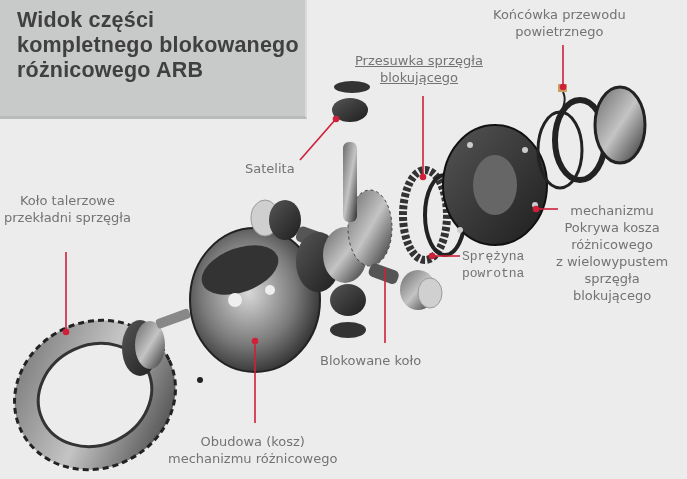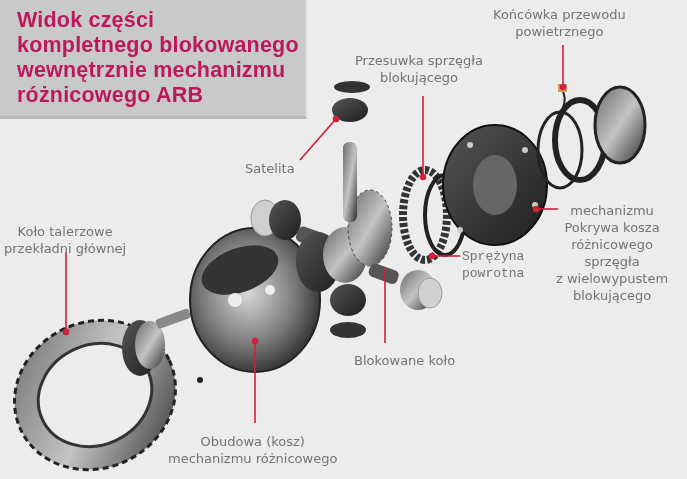--- a/index.html
+++ b/index.html
@@ -9,37 +9,36 @@
     font-family: "DejaVu Sans", "Liberation Sans", sans-serif;
     color: #222;
   }
   .title-box {
     position: absolute; left: 0; top: 0; width: 305px; height: 116px;
     background: #c8c9c9; border-right: 2px solid #dadada; border-bottom: 3px solid #b9baba;
   }
   .title-box .t {
     position: absolute; left: 17px; top: 8px; width: 290px;
     font-family: "Liberation Sans", sans-serif; font-weight: bold;
-    font-size: 21.5px; line-height: 25px; color: #be185d; letter-spacing: 0.2px;
+    font-size: 21.5px; line-height: 25px; color: #404040; letter-spacing: 0.2px;
   }
   .lbl {
     position: absolute; font-size: 13px; line-height: 17px; text-align: center; color: #737373;
     font-family: "DejaVu Sans", sans-serif; white-space: nowrap;
   }
   .lbl div { display: block; }
   svg.art { position: absolute; left: 0; top: 0; }
 </style>
 </head>
 <body>
 
 <div class="title-box">
   <div class="t">
     <div>Widok części</div>
     <div>kompletnego blokowanego</div>
-    <div>wewnętrznie mechanizmu</div>
     <div>różnicowego ARB</div>
   </div>
 </div>
 
 <svg class="art" width="687" height="479" viewBox="0 0 687 479">
   <defs>
     <linearGradient id="met" x1="0" y1="0" x2="1" y2="1">
       <stop offset="0" stop-color="#6a6a6a"></stop>
         <stop offset="0.5" stop-color="#c4c4c4"></stop>
         <stop offset="1" stop-color="#2e2e2e"></stop>
@@ -132,42 +131,42 @@
     <line x1="385" y1="268" x2="385" y2="343"></line>
     <line x1="255" y1="342" x2="255" y2="423"></line>
       <circle cx="255" cy="341" r="2.5"></circle>
   </g>
 </svg>
 
 <div class="lbl" style="left:493px;top:6px;">
   <div>Końcówka przewodu</div>
   <div>powietrznego</div>
 </div>
-<div class="lbl" style="left:355px;top:52px;">
+<div class="lbl" style="left:355px;top:52px;text-decoration:underline;">
   <div>Przesuwka sprzęgła</div>
   <div>blokującego</div>
 </div>
 <div class="lbl" style="left:245px;top:160px;">
   <div>Satelita</div>
 </div>
-<div class="lbl" style="left:4px;top:223px;">
+<div class="lbl" style="left:4px;top:192px;">
   <div>Koło talerzowe</div>
-  <div>przekładni głównej</div>
+  <div>przekładni sprzęgła</div>
 </div>
 <div class="lbl" style="left:556px;top:202px;">
   <div>mechanizmu</div>
   <div>Pokrywa kosza</div>
   <div>różnicowego</div>
+  <div>z wielowypustem</div>
   <div>sprzęgła</div>
-  <div>z wielowypustem</div>
   <div>blokującego</div>
 </div>
 <div class="lbl" style="left:462px;top:248px;font-family:Liberation Mono, monospace;">
   <div>Sprężyna</div>
   <div>powrotna</div>
 </div>
-<div class="lbl" style="left:320px;top:352px;margin-left:34px;">
+<div class="lbl" style="left:320px;top:352px;">
   <div>Blokowane koło</div>
 </div>
 <div class="lbl" style="left:168px;top:433px;">
   <div>Obudowa (kosz)</div>
   <div>mechanizmu różnicowego</div>
 </div>
 
 </body></html>

